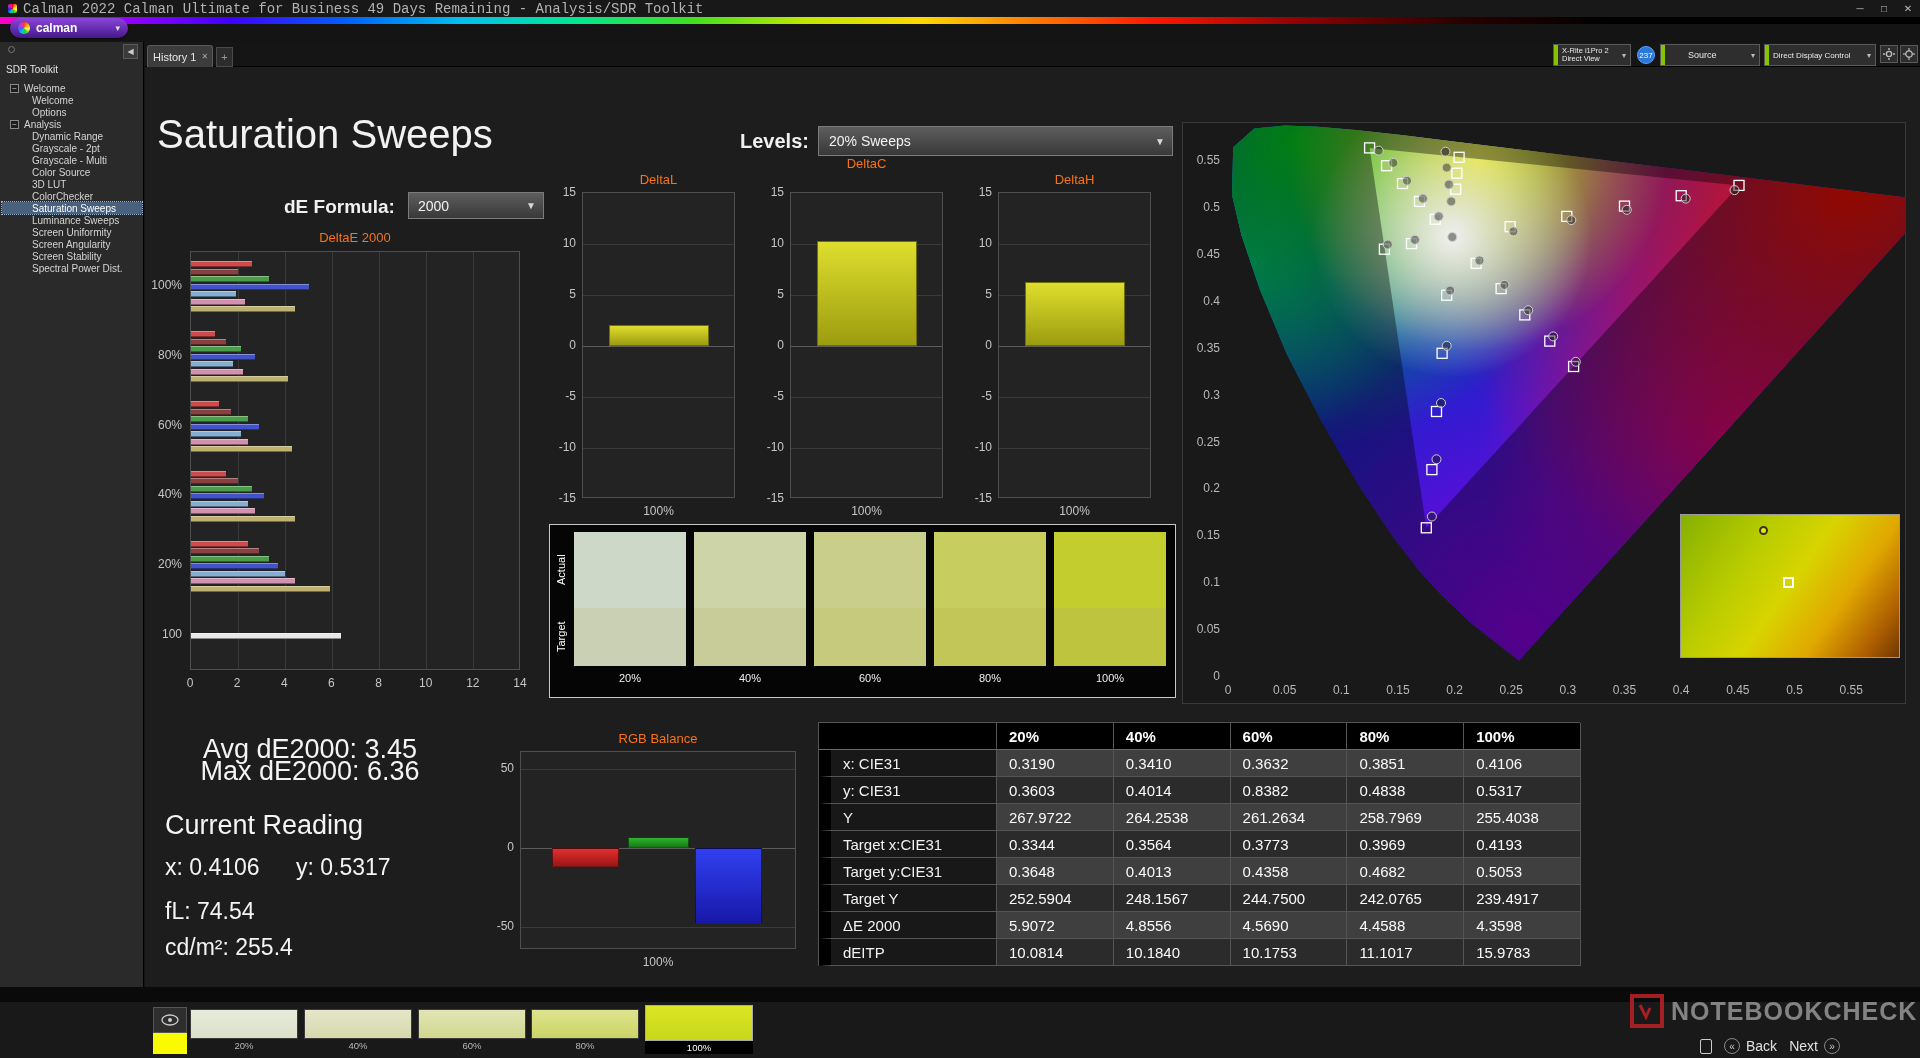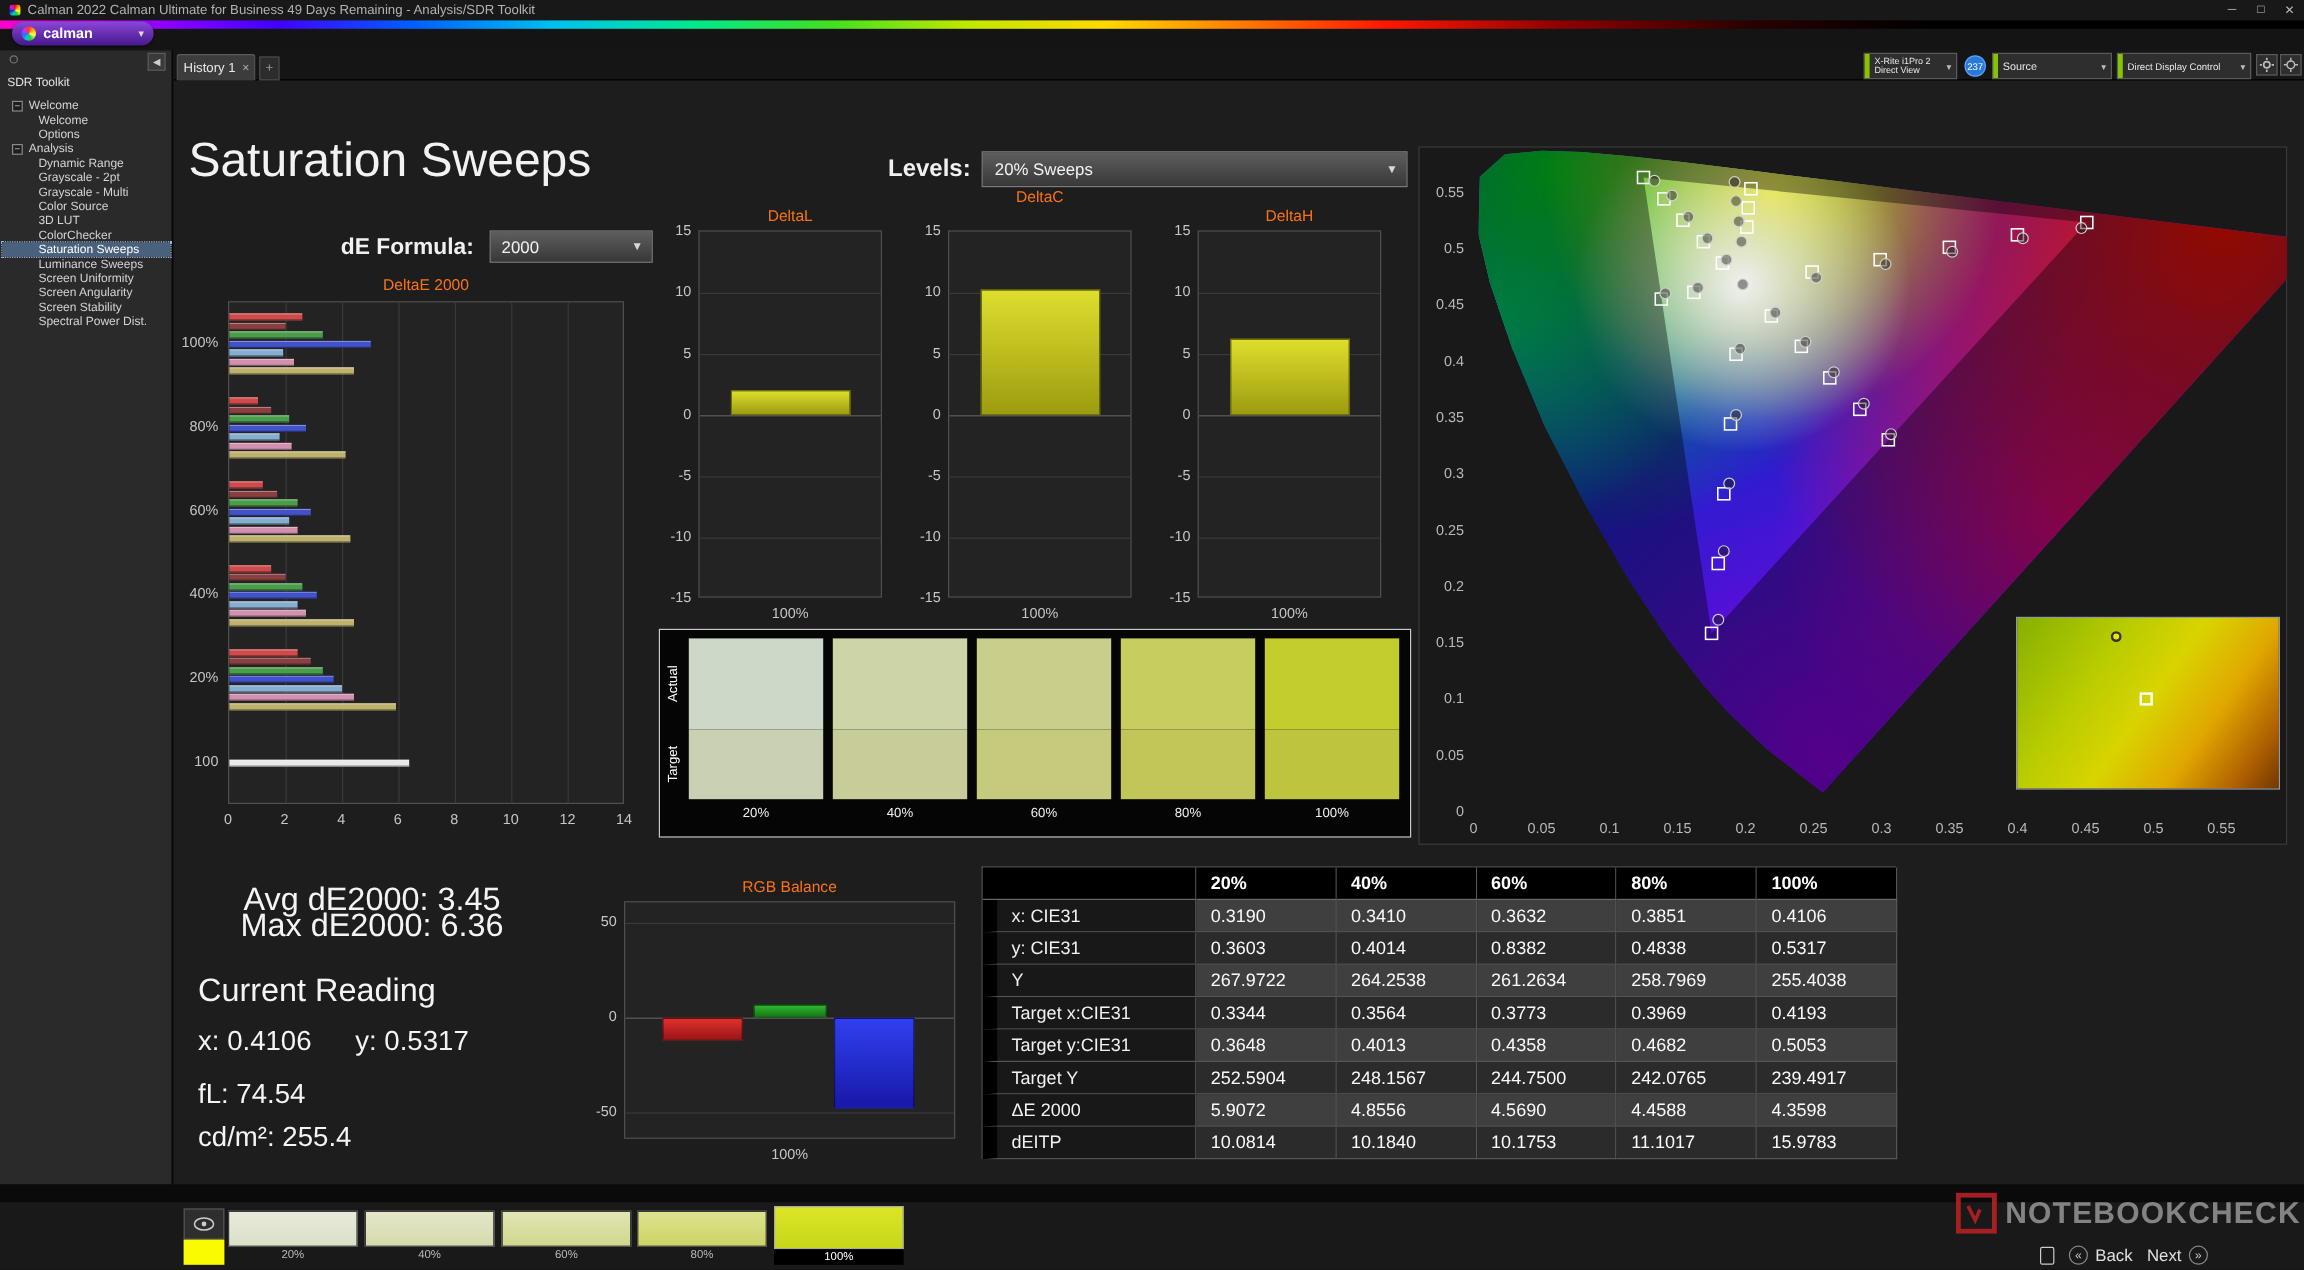--- a/index.html
+++ b/index.html
@@ -26,21 +26,21 @@
   .winbtn { width:24px; height:17px; display:flex; align-items:center; justify-content:center; font-size:10px; color:#bbb; }
   .vlab { position:absolute; writing-mode:vertical-rl; transform:rotate(180deg); color:#fff; font-size:11px; text-align:center; width:16px; display:flex; align-items:center; justify-content:center; }
 </style>
 </head>
 <body>
 
 <div id="stage" class="abs" style="left:0;top:0;width:1920px;height:1058px;">
 
   <div class="abs" style="left:0;top:0;width:1920px;height:17px;background:#181818;display:flex;align-items:center;">
     <span style="width:9px;height:9px;margin:0 6px 0 8px;background:conic-gradient(#e03,#fa0,#ff3,#2c2,#0cc,#22d,#c2c,#e03);border-radius:2px;"></span>
-    <span style="font-size:11px;color:#b2b2b2;white-space:nowrap;">Calman 2022 Calman Ultimate for Business 49 Days Remaining  - Analysis/SDR Toolkit</span>
+    <span style="font-size:14px;color:#b2b2b2;white-space:nowrap;font-family:Liberation Mono, monospace;">Calman 2022 Calman Ultimate for Business 49 Days Remaining  - Analysis/SDR Toolkit</span>
     <span style="flex:1"></span>
     <span class="winbtn">─</span>
     <span class="winbtn">□</span>
     <span class="winbtn">✕</span>
   </div>
 
   <div class="abs" style="left:0;top:17px;width:1920px;height:7px;background:linear-gradient(90deg,#ff00c8 0%,#a000ff 6%,#4000ff 12%,#0060ff 18%,#00c0f0 24%,#00e890 30%,#40e020 36%,#c0e800 42%,#ffd800 48%,#ff7800 54%,#ff1800 60%,#8c0000 68%,#2a0000 76%,#000 84%,#000 100%);"></div>
 
   <div class="abs" style="left:10px;top:18px;width:118px;height:20px;border-radius:10px;background:linear-gradient(180deg,#8a46d8,#45188c);display:flex;align-items:center;padding:0 8px;box-shadow:0 1px 2px rgba(0,0,0,.6);">
     <span style="width:12px;height:12px;border-radius:50%;background:conic-gradient(#f33,#fa0,#ff5,#3c3,#0cc,#36f,#c3e,#f33);margin-right:6px;"></span>
@@ -121,21 +121,21 @@
     <span class="gbar"></span>
     <span style="display:flex;flex-direction:column;line-height:8px;">
       <span style="font-size:7.5px;">X-Rite i1Pro 2</span>
       <span style="font-size:7.5px;">Direct View</span>
     </span>
     <span class="caret">▾</span>
   </div>
   <div class="abs" style="left:1637px;top:46px;width:18px;height:18px;border-radius:50%;background:#2979d8;border:1px solid #5aa0ff;display:flex;align-items:center;justify-content:center;">
     <span style="font-size:8px;color:#fff;">237</span>
   </div>
-  <div class="tcombo" style="left:1660px;top:44px;width:100px;height:22px;">
+  <div class="tcombo" style="left:1660px;top:44px;width:100px;height:22px;gap:19px;">
     <span class="gbar"></span>
     <span style="font-size:9px;">Source</span>
     <span class="caret">▾</span>
   </div>
   <div class="tcombo" style="left:1764px;top:44px;width:112px;height:22px;">
     <span class="gbar"></span>
     <span style="font-size:8px;white-space:nowrap;">Direct Display Control</span>
     <span class="caret">▾</span>
   </div>
   <div class="abs" style="left:1880px;top:45px;width:18px;height:18px;background:#2e2e2e;border:1px solid #5a5a5a;display:flex;align-items:center;justify-content:center;">

